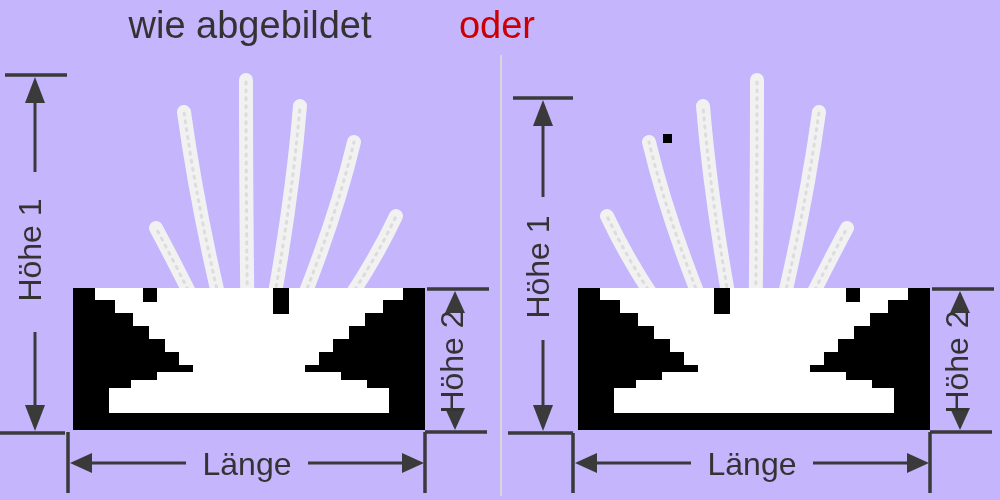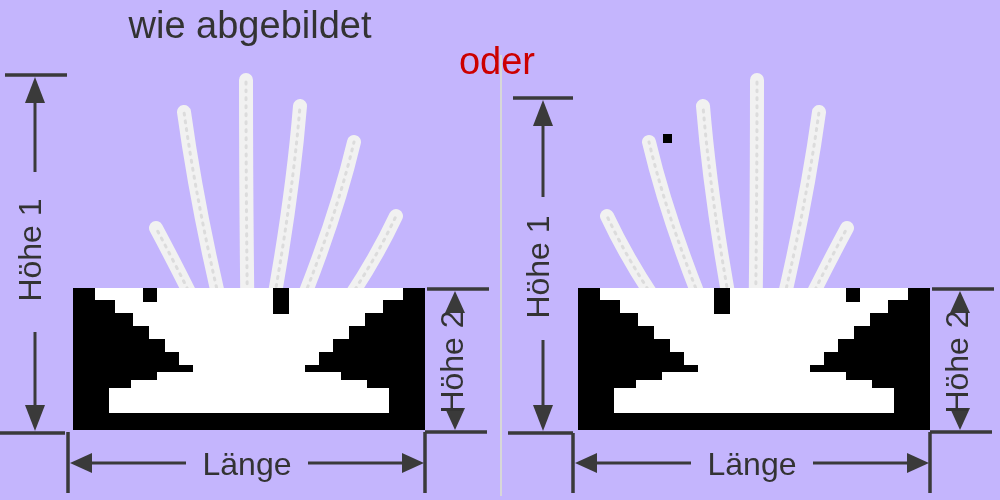--- a/index.html
+++ b/index.html
@@ -12,21 +12,21 @@
   html,body{margin:0;padding:0;background:#ffffff;}
   .stage{
     position:relative;width:1000px;height:500px;overflow:hidden;background:#c4b5fd;
     font-family:"Liberation Sans", sans-serif;
   }
   .stage svg{position:absolute;left:0;top:0;width:1000px;height:500px;}
   .hdr{
     position:absolute;top:4px;transform:translateX(-50%);
     font-size:38px;line-height:1.15;color:var(--text);white-space:nowrap;
   }
-  .hdr.red{color:var(--connector-red);margin-top:36px;}
+  .hdr.red{color:var(--connector-red);}
   .dim-label{
     position:absolute;font-size:32px;color:var(--text);white-space:nowrap;
     transform:translate(-50%,-50%);
   }
   .dim-label.rot{transform:translate(-50%,-50%) rotate(-90deg);}
   .ln{stroke:var(--line);stroke-width:3;fill:none;}
   .tick{stroke:var(--line);stroke-width:3.5;fill:none;}
   .arr{fill:var(--line);stroke:none;}
   .boxr{fill:var(--box-fill);}
   .fan{fill:#ffffff;}

